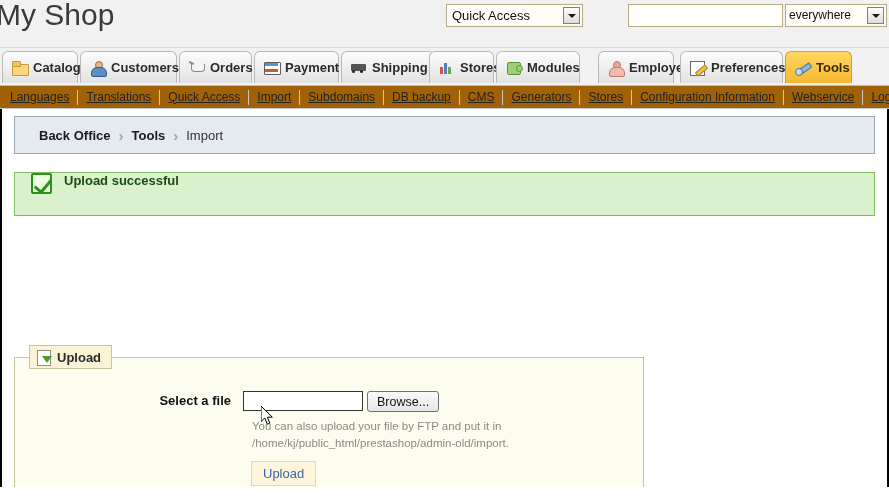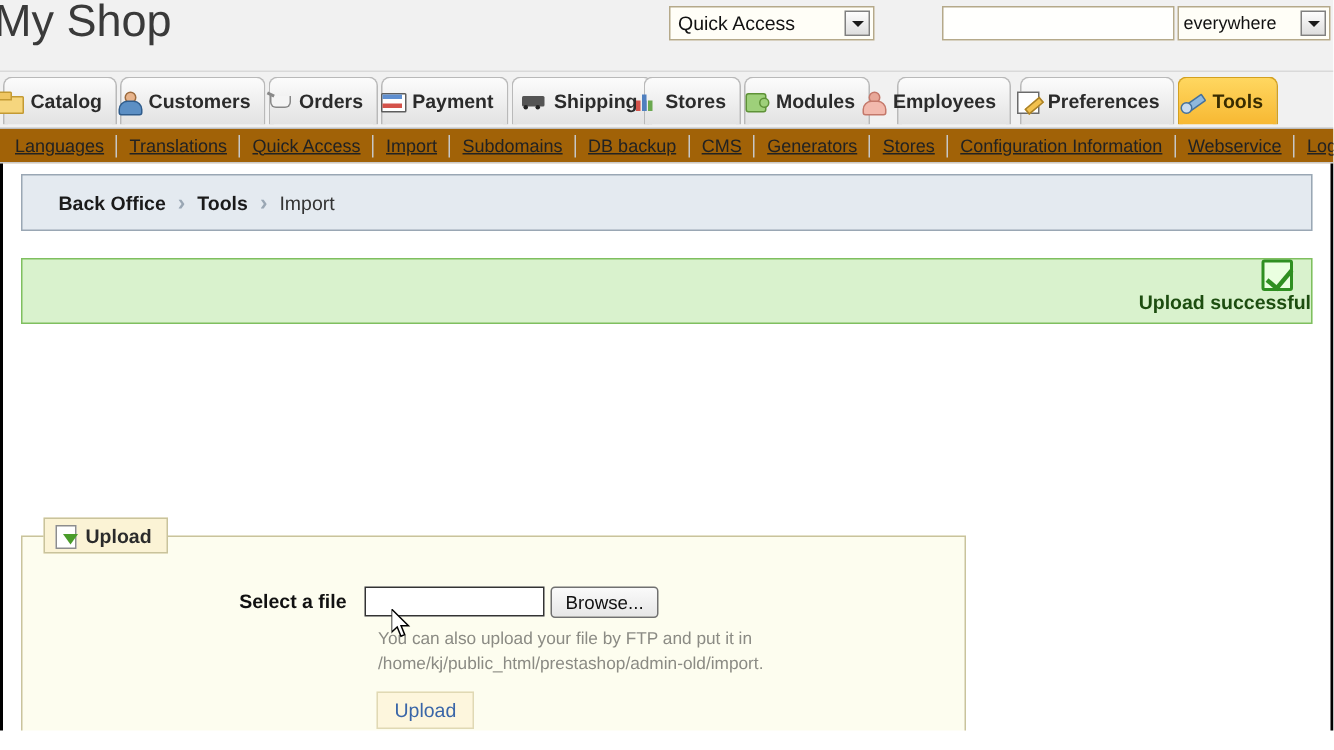--- a/index.html
+++ b/index.html
@@ -125,21 +125,20 @@
     background: linear-gradient(#fcfcfc, #e2e2e2);
     display: flex;
     align-items: center;
     gap: 5px;
     padding: 0 9px;
     font-size: 13px;
     font-weight: bold;
     color: #2b2b2b;
     cursor: pointer;
     white-space: nowrap;
-    justify-content: flex-end;
   }
   .tab.active {
     background: linear-gradient(#ffd760, #f7b832);
     border-color: #d3a01f;
     color: #382c00;
   }
   .tico { width: 16px; height: 16px; position: relative; flex: 0 0 16px; }
 
   
   .ico-folder::before{content:"";position:absolute;left:0;top:4px;width:15px;height:10px;background:#f6d67e;border:1px solid #c39a33;border-radius:1px;}
@@ -225,26 +224,25 @@
     font-size: 15px;
     font-weight: bold;
   }
 
   #alert {
     margin: 18px 12px 0 12px;
     height: 44px;
     background: #d9f2cd;
     border: 1px solid #7fbf5f;
     display: flex;
-    align-items: flex-end;
+    align-items: flex-start;
     padding-left: 16px;
     font-size: 13px;
     font-weight: bold;
     color: #1d4d10;
-    flex-direction: column;
   }
   .check-icon {
     width: 21px; height: 21px;
     border: 2px solid #2f8f21;
     border-radius: 2px;
     background: #eaffe0;
     position: relative;
     margin-right: 12px;
     flex: 0 0 21px;
   }

